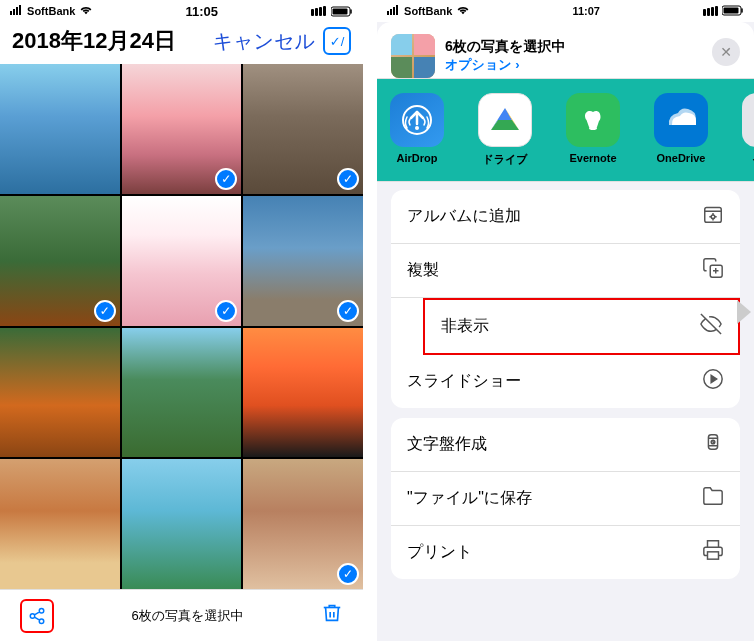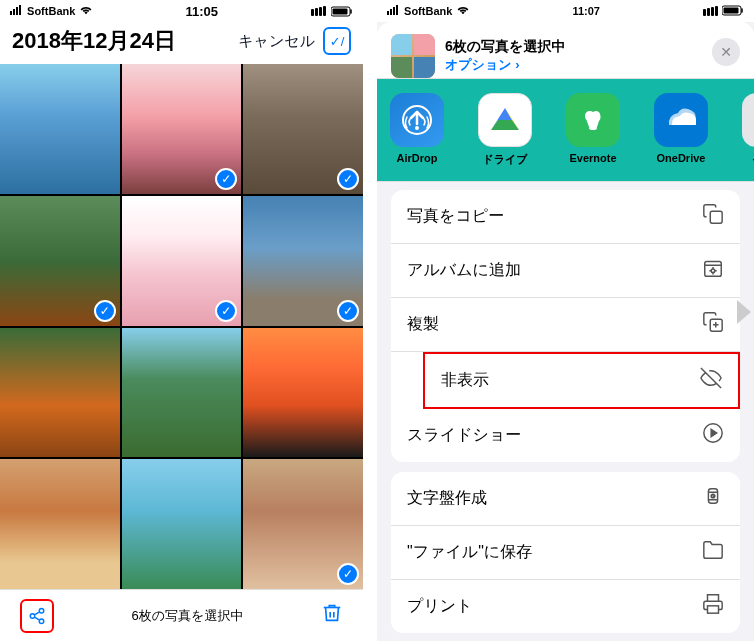--- a/index.html
+++ b/index.html
@@ -49,22 +49,22 @@
       color: #000;
     }
 
     .top-bar-left .right-actions {
       display: flex;
       gap: 8px;
       align-items: center;
     }
 
     .cancel-btn {
-      font-size: 15px;
-      color: #0f172a;
+      font-size: 20px;
+      color: #1d4ed8;
       background: none;
       border: none;
       cursor: pointer;
     }
 
     .select-icon {
       width: 28px;
       height: 28px;
       border: 2px solid #007aff;
       border-radius: 6px;
@@ -558,29 +558,20 @@
             <circle cx="19" cy="12" r="2" fill="#888"></circle>
           </svg>
         </div>
         <span class="app-icon-label">その他</span>
       </div>
     </div>
 
     <div class="action-list">
       <div class="action-section">
 
-        <div class="action-item">
-          <span class="action-item-label">写真をコピー</span>
-          <span class="action-item-icon">
-            <svg width="22" height="22" viewBox="0 0 24 24" fill="none" stroke="#555" stroke-width="1.6">
-              <rect x="9" y="9" width="13" height="13" rx="2" ry="2"></rect>
-              <path d="M5 15H4a2 2 0 0 1-2-2V4a2 2 0 0 1 2-2h9a2 2 0 0 1 2 2v1"></path>
-            </svg>
-          </span>
-        </div>
 
         <div class="action-item">
           <span class="action-item-label">アルバムに追加</span>
           <span class="action-item-icon">
             <svg width="22" height="22" viewBox="0 0 24 24" fill="none" stroke="#555" stroke-width="1.6">
               <rect x="3" y="5" width="18" height="16" rx="2"></rect>
               <path d="M3 9h18"></path>
               <circle cx="12" cy="15" r="2"></circle>
               <path d="M12 13v-2M10 15h-2M14 15h2M12 17v2"></path>
             </svg>

